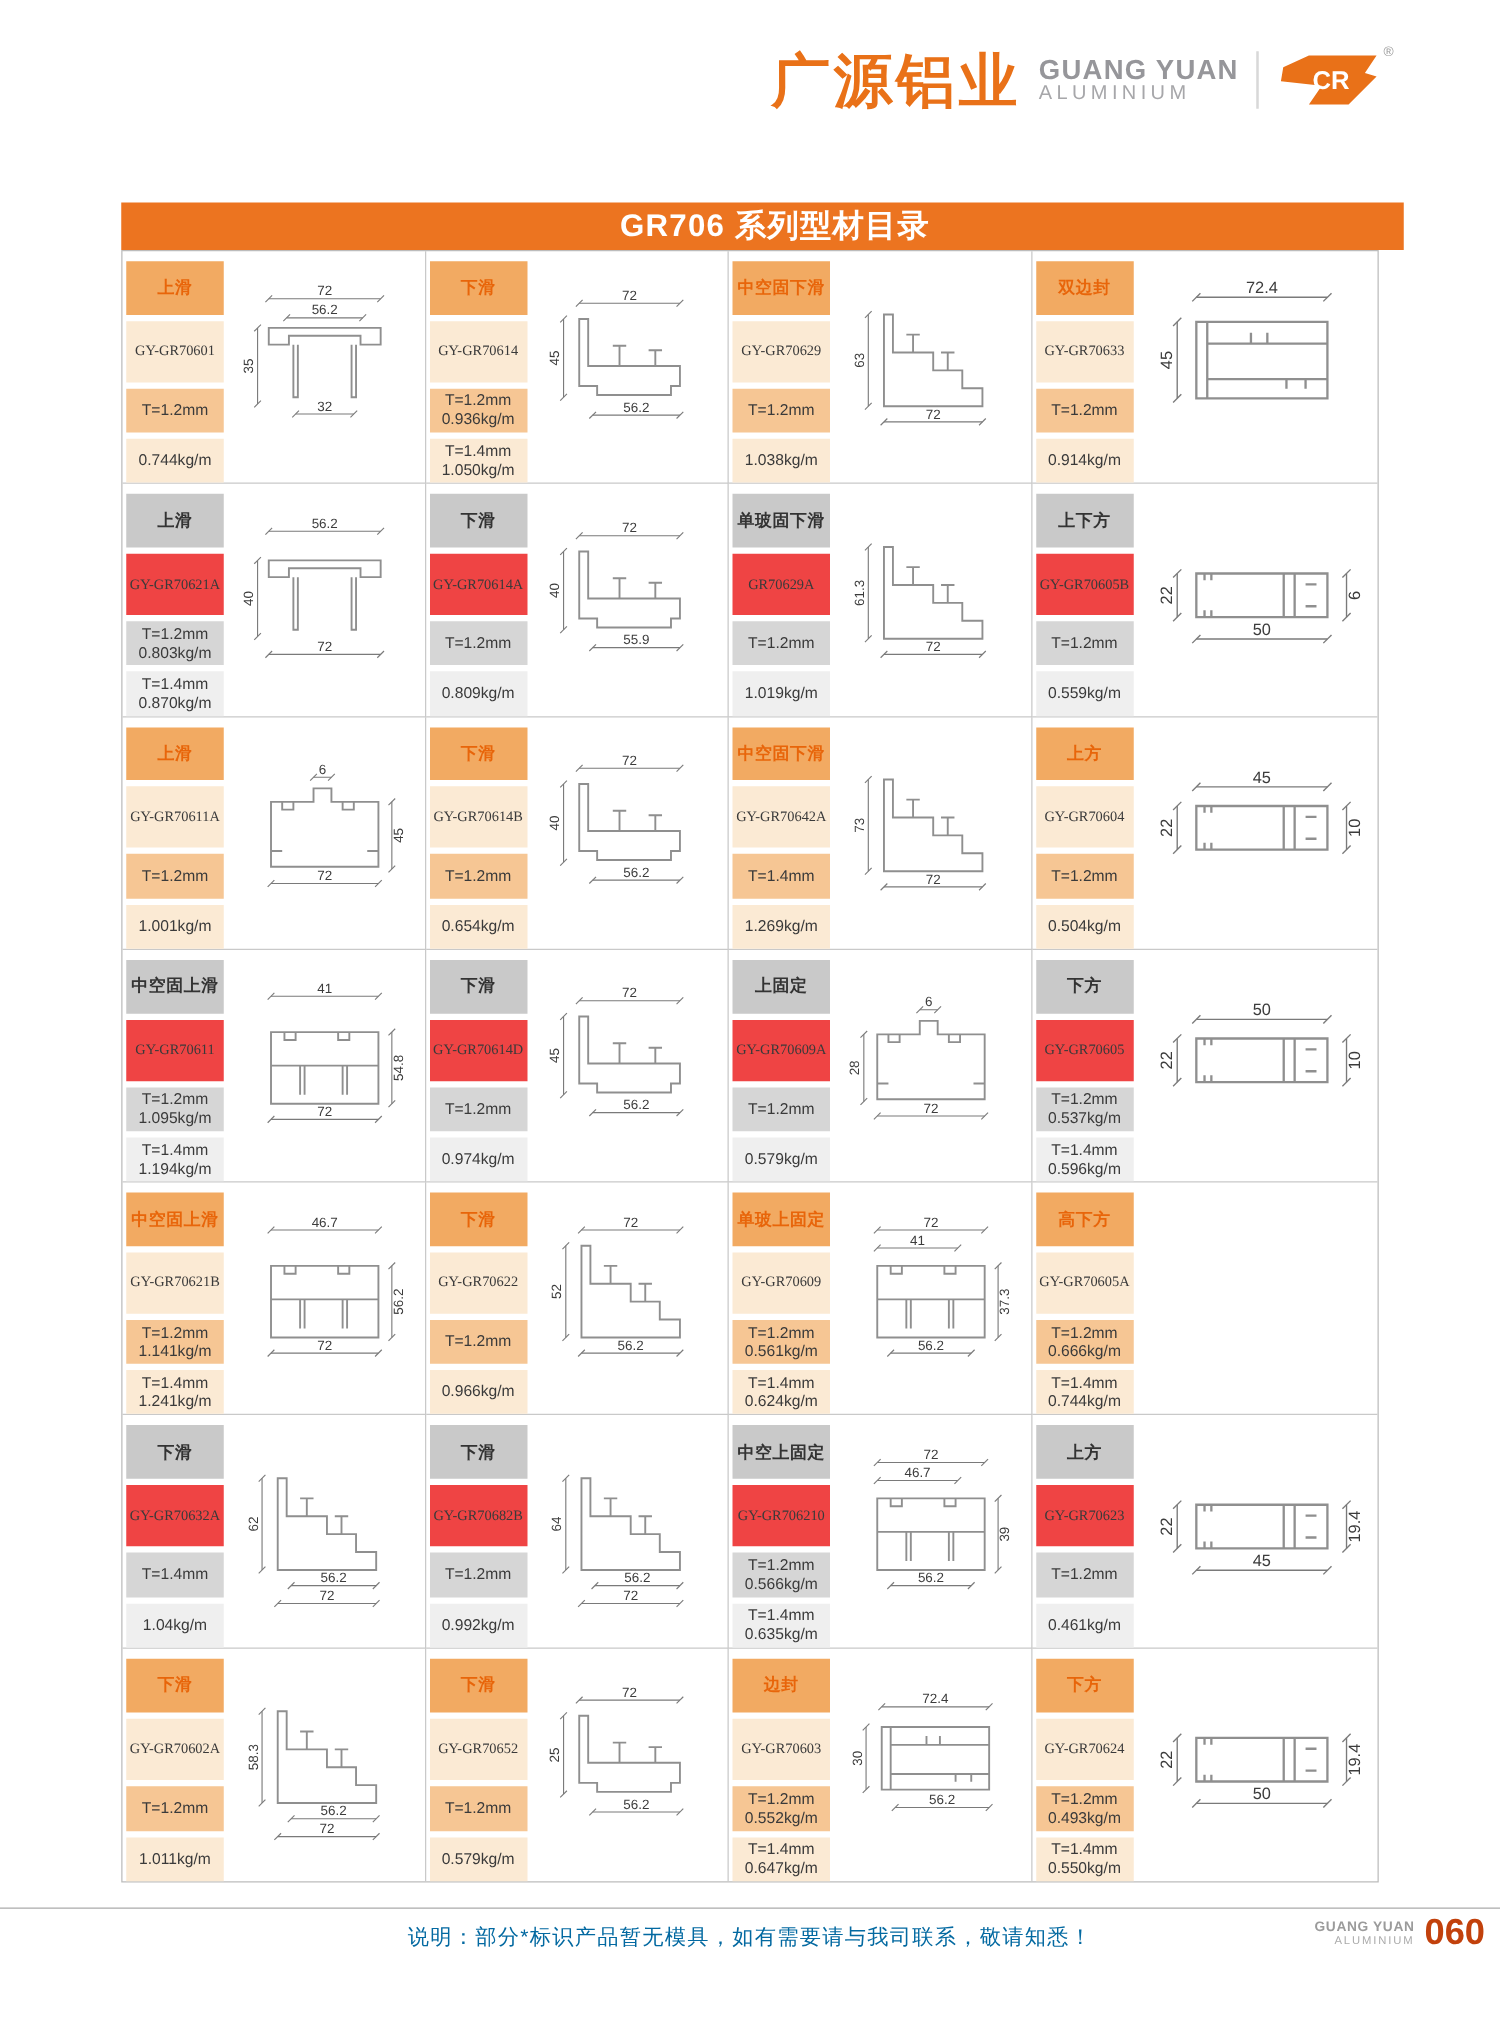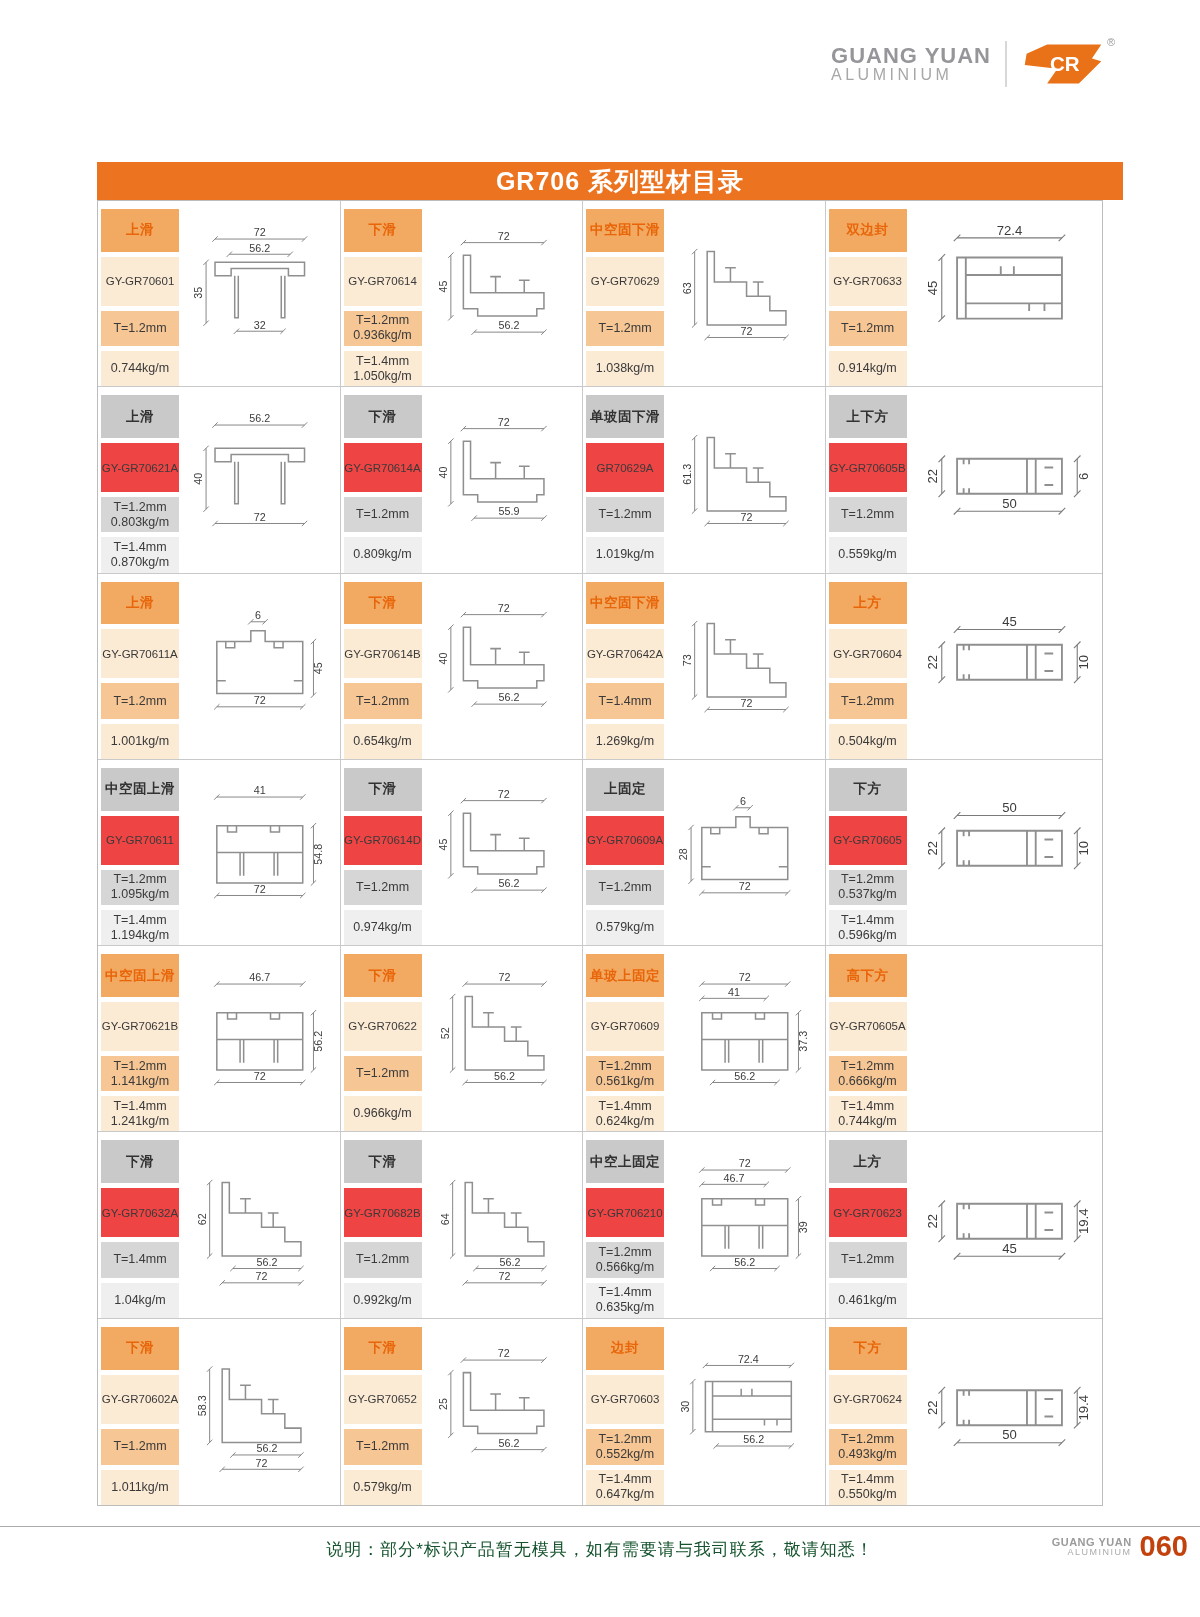--- a/index.html
+++ b/index.html
@@ -23,21 +23,21 @@
   
   .table{position:absolute;left:97px;top:200px;width:1006px;height:1306px;border:1px solid #BCBCBC;box-sizing:border-box;background:#fff;}
   .row{display:flex;height:186.3px;}
   .cell{box-sizing:border-box;border-right:1px solid #C9C9C9;border-bottom:1px solid #C9C9C9;display:flex;}
   .cell:nth-child(1),.cell:nth-child(2),.cell:nth-child(3){width:243px;}
   .cell:nth-child(4){width:277px;border-right:none;}
   .row:last-child .cell{border-bottom:none;}
   .info{width:80px;margin:8px 0 0 3px;display:flex;flex-direction:column;gap:5px;flex:none;}
   .ibox{width:78px;box-sizing:border-box;display:flex;flex-direction:column;align-items:center;justify-content:center;text-align:center;}
   .ibox.label{height:46px;font-size:13.5px;font-weight:bold;letter-spacing:0.5px;}
-  .ibox.code{height:53px;font-size:11.5px;color:#3A3A3A;}
+  .ibox.code{height:53px;font-size:11.5px;color:#3A3A3A;font-family:Liberation Serif, serif;}
   .ibox.spec{height:38px;font-size:12.5px;color:#3A3A3A;line-height:15px;}
   .sline{white-space:nowrap;}
   
   .orange .ibox.label{background:#F2AA62;color:#E8650A;}
   .orange .ibox.code{background:#FBEAD4;}
   .orange .ibox.spec{background:#FBEAD4;}
   .orange .ibox.spec.mid{background:#F6C694;}
   
   .gray .ibox.label{background:#C9C9C9;color:#333333;}
   .gray .ibox.code{background:#ef4444;}
@@ -45,31 +45,32 @@
   .gray .ibox.spec.mid{background:#D6D6D6;}
 
   .drawing{flex:1;display:flex;align-items:center;justify-content:flex-start;overflow:hidden;}
   .drawing svg{width:96%;height:94%;}
   .pl{fill:none;stroke:#8F8F8F;stroke-width:1.7;stroke-linejoin:miter;}
   .dl{stroke:#7A7A7A;stroke-width:1;}
   .dt{font-size:12px;fill:#3C3C3C;font-family:"Liberation Sans","DejaVu Sans",sans-serif;}
 
   
   .footer-line{position:absolute;left:0;right:0;top:1526px;border-top:1px solid #ABABAB;}
-  .footer-note{position:absolute;left:0;right:0;top:1538px;text-align:center;font-size:17px;color:#14532d;letter-spacing:1px;}
+  .footer-note{position:absolute;left:0;right:0;top:1538px;text-align:center;font-size:17px;color:#0369a1;letter-spacing:1px;}
   .footer-right{position:absolute;right:12px;top:1532px;display:flex;align-items:center;gap:8px;}
   .f-brand{display:flex;flex-direction:column;align-items:flex-end;line-height:1.1;}
   .f-brand .fb1{font-size:11px;font-weight:bold;color:#9B9B9B;letter-spacing:0.5px;}
   .f-brand .fb2{font-size:9px;color:#ABABAB;letter-spacing:1.5px;}
   .page-num{font-size:29px;font-weight:bold;color:#c2410c;line-height:1;}
 </style>
 </head>
 <body>
 
 <div class="header">
+  <div class="brand-cn">广源铝业</div>
   <div class="brand-en">
     <div class="en1">GUANG YUAN</div>
     <div class="en2">ALUMINIUM</div>
   </div>
   <div class="hdr-divider"></div>
   <div class="logo-wrap">
     <svg viewBox="0 0 90 50">
       <path fill="#E97118" d="M6 14 L28 4 L86 4 L76 19 L86 22 L62 46 L28 46 L39 30 L4 26 Z"></path>
       <text x="47" y="33" text-anchor="middle" font-size="22" font-weight="bold" fill="#ffffff" font-family="Liberation Sans, sans-serif">CR</text>
     </svg>

